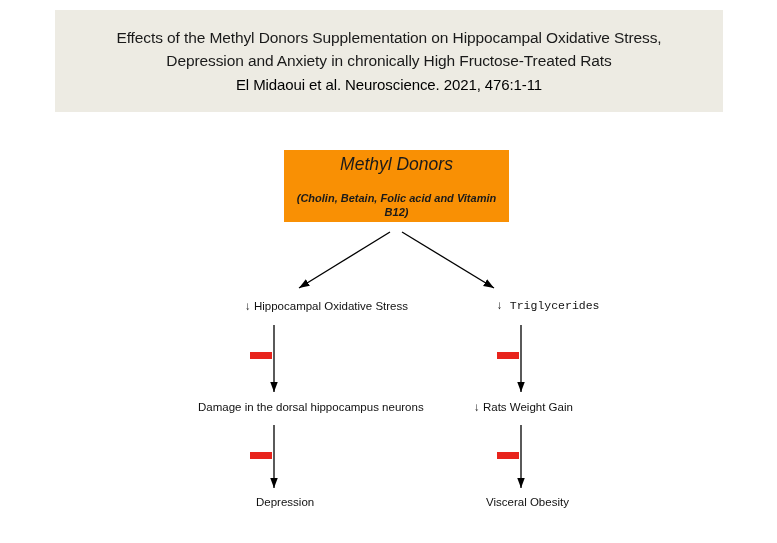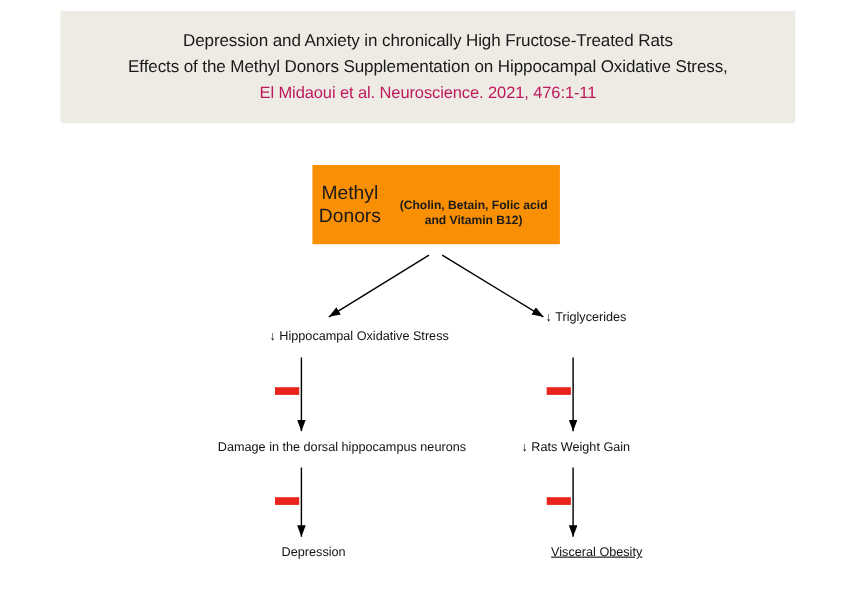--- a/index.html
+++ b/index.html
@@ -30,38 +30,39 @@
   }
   .title-line {
     font-size: 15.5px;
     line-height: 23px;
     color: #1a1a1a;
     letter-spacing: -0.1px;
   }
   .citation-line {
     font-size: 15px;
     line-height: 25px;
-    color: #be185d;
+    color: #000000;
     letter-spacing: -0.1px;
   }
 
   
   #methyl-donors-box {
     position: absolute;
     left: 284px;
     top: 150px;
     width: 225px;
     height: 72px;
     background: #F99004;
     box-sizing: border-box;
     display: flex;
-    flex-direction: row;
+    flex-direction: column;
     align-items: center;
     justify-content: center;
     text-align: center;
+    font-style: italic;
   }
   #methyl-donors-box .box-title {
     font-size: 17.5px;
     line-height: 21px;
     color: #1a1a1a;
   }
   #methyl-donors-box .box-subtitle {
     font-size: 11px;
     font-weight: bold;
     line-height: 14px;
@@ -83,44 +84,44 @@
   
   .node-label {
     position: absolute;
     font-size: 11.5px;
     line-height: 14px;
     color: #111111;
     white-space: nowrap;
   }
 
   #node-oxidative-stress { left: 211px; top: 299px; margin-left: 34px; }
-  #node-triglycerides    { left: 496px; top: 282px; }
+  #node-triglycerides    { left: 496px; top: 299px; font-family: Liberation Mono, monospace; }
   #node-hippocampus-damage { left: 178px; top: 400px; padding-left: 20px; }
   #node-body-weight-gain { left: 474px; top: 400px; }
   #node-depression       { left: 256px; top: 495px; }
-  #node-visceral-obesity { left: 501px; top: 495px; text-decoration: underline; }
+  #node-visceral-obesity { left: 486px; top: 495px; }
 
   
   .inhibition-bar {
     position: absolute;
     width: 22px;
     height: 7px;
     background: #E8241C;
   }
   #inhibition-bar-left-1  { left: 250px; top: 352px; }
   #inhibition-bar-right-1 { left: 497px; top: 352px; }
   #inhibition-bar-left-2  { left: 250px; top: 452px; }
   #inhibition-bar-right-2 { left: 497px; top: 452px; }
 </style>
 </head>
 <body>
 
 <div id="title-banner">
+  <div class="title-line">Effects of the Methyl Donors Supplementation on Hippocampal Oxidative Stress,</div>
   <div class="title-line">Depression and Anxiety in chronically High Fructose-Treated Rats</div>
-  <div class="title-line">Effects of the Methyl Donors Supplementation on Hippocampal Oxidative Stress,</div>
   <div class="citation-line">El Midaoui et al. Neuroscience. 2021, 476:1-11</div>
 </div>
 
 <div id="methyl-donors-box">
   <div class="box-title">Methyl Donors</div>
   <div class="box-subtitle">(Cholin, Betain, Folic acid and Vitamin B12)</div>
 </div>
 
 <svg id="connectors" viewBox="0 0 777 543">
   <defs>

